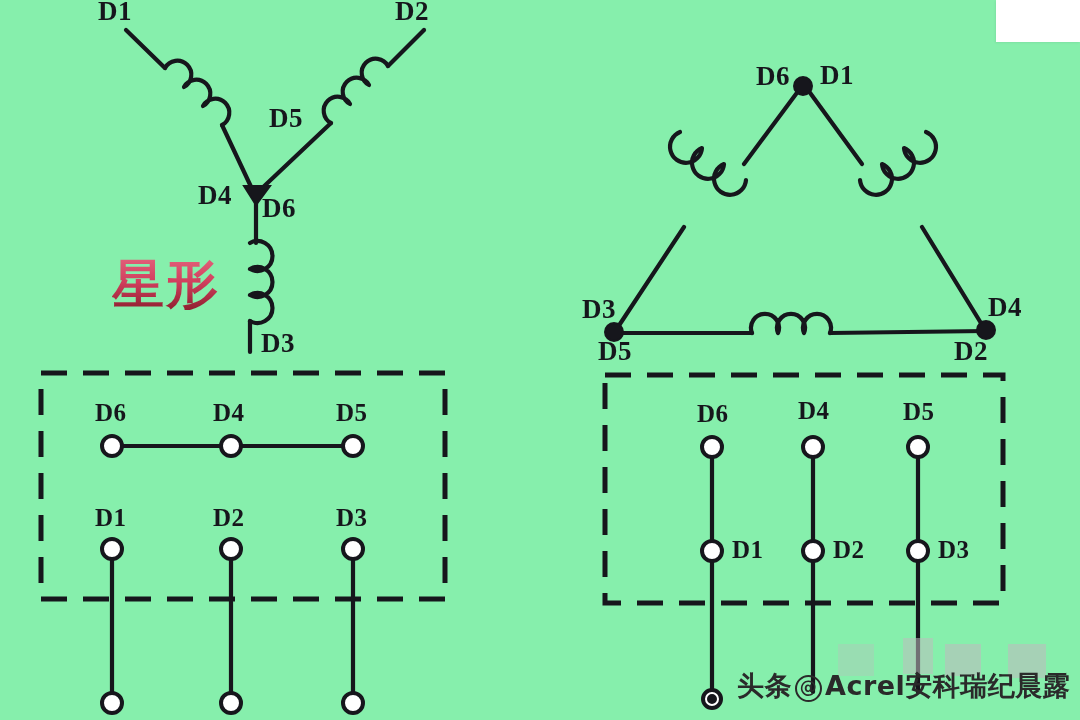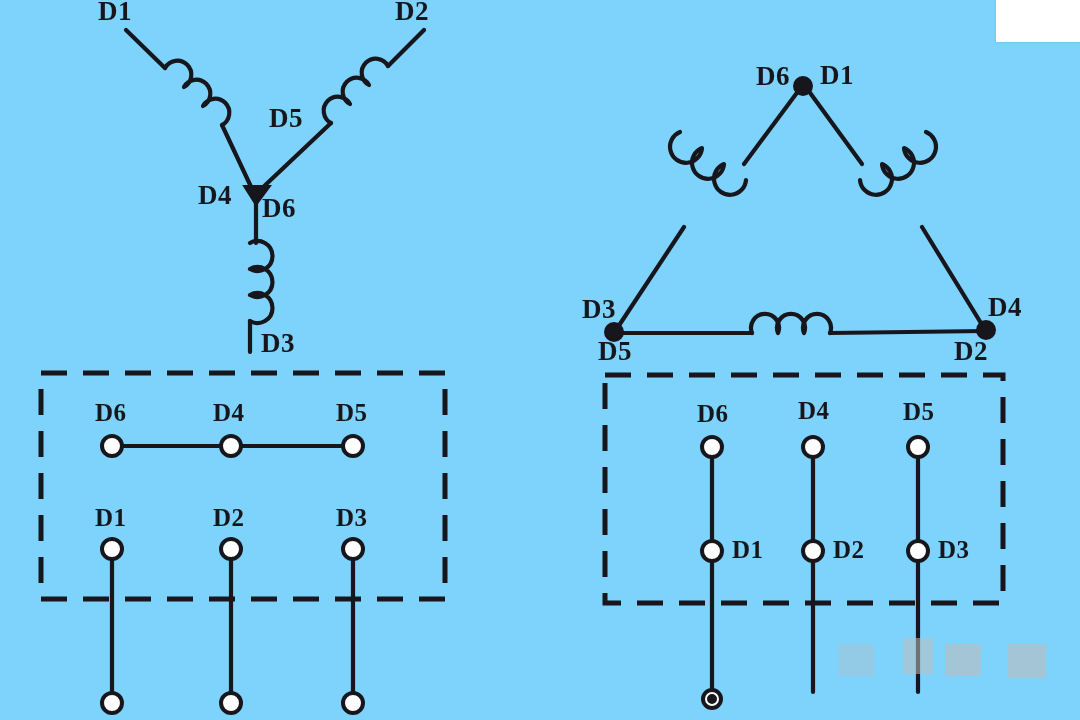--- a/index.html
+++ b/index.html
@@ -8,21 +8,21 @@
     padding: 0;
     background: #ffffff;
   }
   body {
     font-family: "Liberation Serif", "DejaVu Serif", serif;
   }
   #stage {
     position: relative;
     width: 1080px;
     height: 720px;
-    background: #7dd3fc;
+    background: #86efac;
     overflow: hidden;
   }
   #board {
     position: absolute;
     left: 0;
     top: 0;
     width: 1080px;
     height: 720px;
   }
   .lbl {
@@ -229,20 +229,21 @@
     </g>
   </svg>
 
   <div class="lbl" style="left:98px;  top:-2px;">D1</div>
   <div class="lbl" style="left:395px; top:-2px;">D2</div>
   <div class="lbl" style="left:269px; top:105px;">D5</div>
   <div class="lbl" style="left:198px; top:182px;">D4</div>
   <div class="lbl" style="left:262px; top:195px;">D6</div>
   <div class="lbl" style="left:261px; top:330px;">D3</div>
 
+  <div class="cn-label" id="star-title">星形</div>
 
   <div class="lbl" style="left:756px; top:63px;">D6</div>
   <div class="lbl" style="left:820px; top:62px;">D1</div>
   <div class="lbl" style="left:582px; top:296px;">D3</div>
   <div class="lbl" style="left:598px; top:338px;">D5</div>
   <div class="lbl" style="left:988px; top:294px;">D4</div>
   <div class="lbl" style="left:954px; top:338px;">D2</div>
 
 
   <div class="lbl sm" style="left:95px;  top:400px;">D6</div>
@@ -258,14 +259,17 @@
   <div class="lbl sm" style="left:732px; top:537px;">D1</div>
   <div class="lbl sm" style="left:833px; top:537px;">D2</div>
   <div class="lbl sm" style="left:938px; top:537px;">D3</div>
 
   <div class="artifact" style="left:838px; top:644px; width:36px; height:32px; opacity:0.35;"></div>
   <div class="artifact" style="left:903px; top:638px; width:30px; height:36px; opacity:0.55;"></div>
   <div class="artifact" style="left:945px; top:644px; width:36px; height:32px; opacity:0.6;"></div>
   <div class="artifact" style="left:1008px; top:644px; width:38px; height:34px; opacity:0.6;"></div>
   <div class="corner-artifact"></div>
 
+  <div class="wm">
+    <span>头条</span><span class="at">@</span><span>Acrel安科瑞纪晨露</span>
+  </div>
 
 </div>
 
 </body></html>

